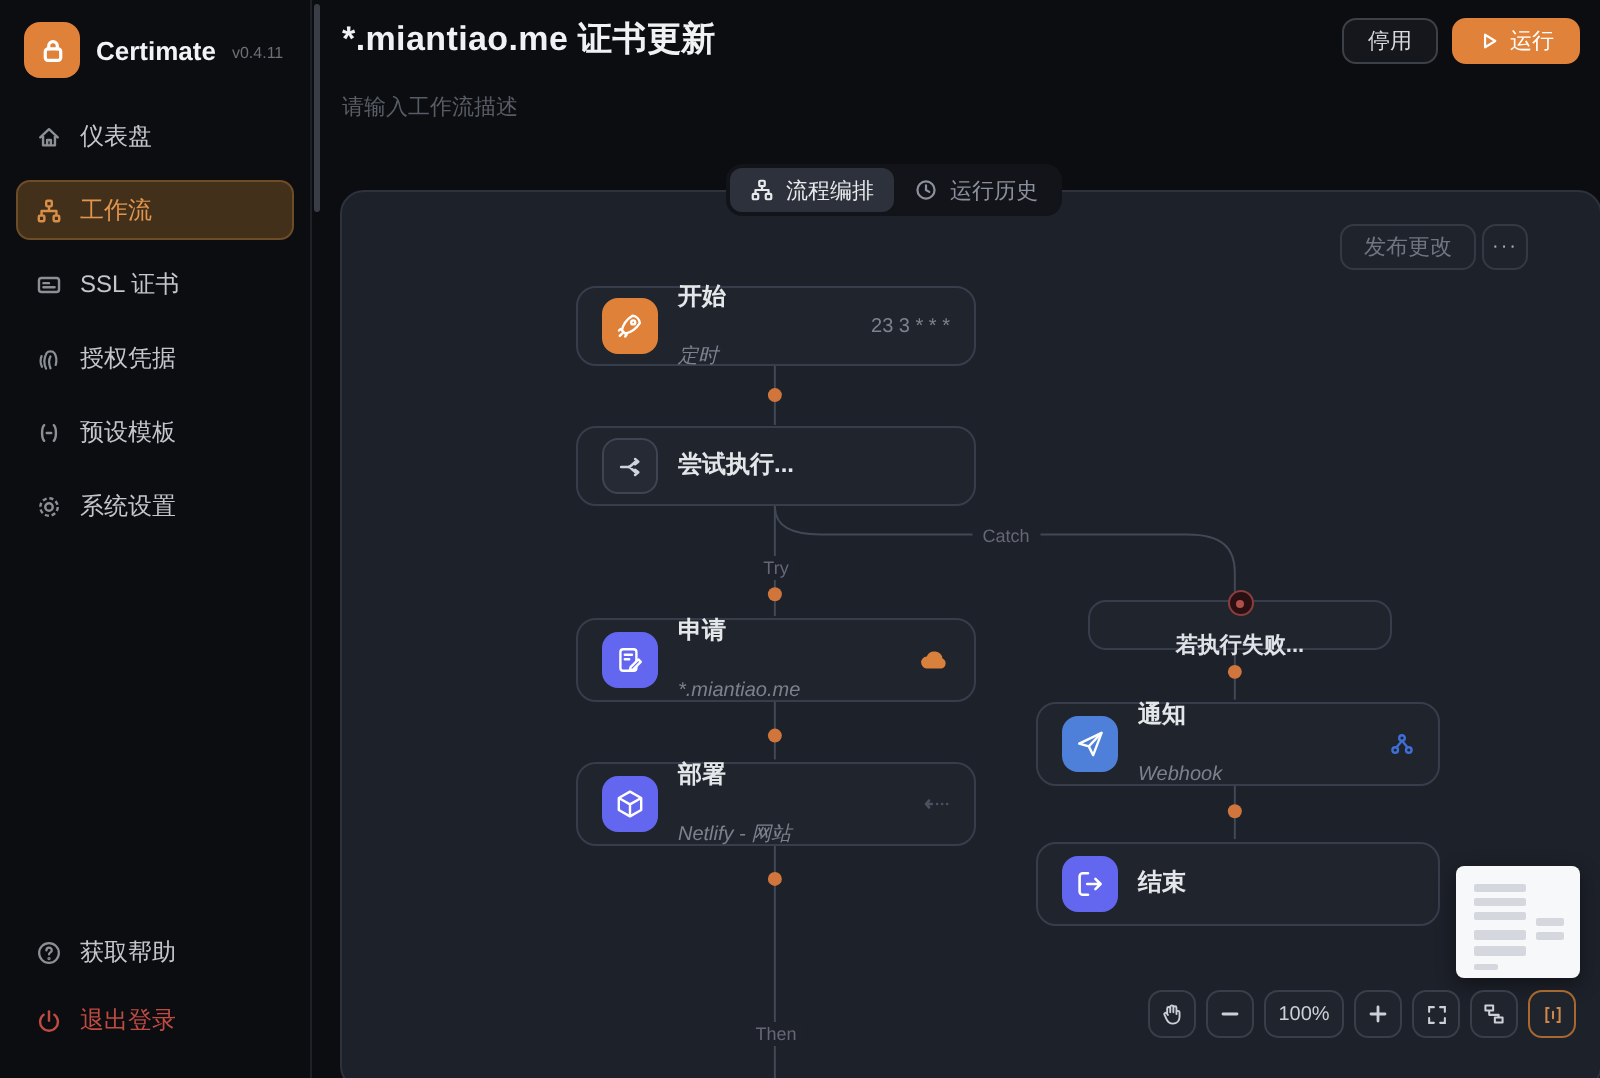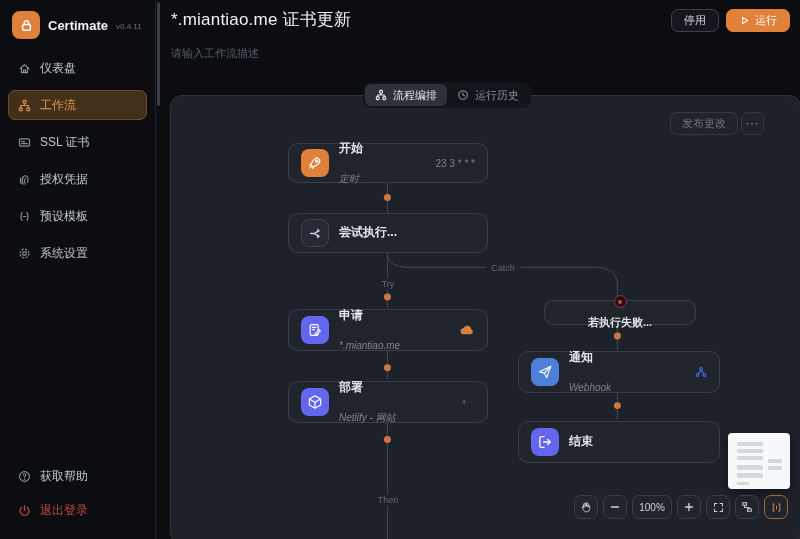--- a/index.html
+++ b/index.html
@@ -18,21 +18,21 @@
   .menu-item .mi-icon { display:flex; color:#8b9097; }
   .menu-item.active { background:#43301a; border-color:#6d4d26; color:#e09550; }
   .menu-item.active .mi-icon { color:#d98f48; }
   .sidebar-footer { position:absolute; left:8px; right:8px; bottom:10px; }
   .sidebar-footer .menu-item { margin-bottom:4px; }
   .menu-item.danger { color:#c14b43; }
   .menu-item.danger .mi-icon { color:#c14b43; }
   .main-scroll-thumb { position:absolute; left:157px; top:2px; width:3px; height:104px; background:#393d45; border-radius:2px; }
 
   
-  .page-title { position:absolute; left:171px; top:8px; font-size:17px; font-weight:normal; color:#f0f1f3; letter-spacing:.2px; }
+  .page-title { position:absolute; left:171px; top:8px; font-size:17px; font-weight:bold; color:#f0f1f3; letter-spacing:.2px; }
   .page-desc { position:absolute; left:171px; top:46px; font-size:11px; color:#575c66; cursor:text; }
   .header-actions { position:absolute; right:10px; top:9px; display:flex; gap:7px; }
   .btn { display:flex; align-items:center; gap:5px; height:23px; padding:0 12px; border-radius:7px; font-size:11px; cursor:pointer; }
   .btn-ghost { background:#15171c; border:1px solid #3c4048; color:#d9dbdf; }
   .btn-run { background:#e0823a; border:1px solid #e0823a; color:#fff; }
 
   
   .tabbar { position:absolute; left:363px; top:82px; display:flex; background:#121419; border-radius:8px; padding:2px; z-index:6; }
   .tab { display:flex; align-items:center; gap:6px; height:22px; padding:0 10px; border-radius:6px; font-size:11px; color:#8b919c; cursor:pointer; white-space:nowrap; }
   .tab.active { background:#2c313b; color:#e8eaed; }
@@ -227,21 +227,21 @@
         <circle cx="217" cy="202" r="3.5"></circle>
         <circle cx="217" cy="273" r="3.5"></circle>
         <circle cx="217" cy="345" r="3.5"></circle>
         <circle cx="448" cy="241" r="3.5"></circle>
         <circle cx="448" cy="311" r="3.5"></circle>
       </g>
     </svg>
 
     <div class="edge-label" style="left:217px; top:188px;">Try</div>
     <div class="edge-label" style="left:332px; top:172px;">Catch</div>
-    <div class="edge-label" style="left:217px; top:404px;">Then</div>
+    <div class="edge-label" style="left:217px; top:421px;">Then</div>
 
     <div class="node" style="left:117px; top:47px; width:200px; height:40px;">
       <span class="node-icon ni-orange">
         <svg width="16" height="16" viewBox="0 0 16 16" fill="none" stroke="#fff" stroke-width="1.2" stroke-linecap="round" stroke-linejoin="round">
             <path d="M9.2 2.9c2 .2 3.5 1.7 3.7 3.7-2.2 3.4-4.6 4.8-7.3 5.2L4 10.2c.4-2.7 1.8-5.1 5.2-7.3Z"></path>
             <circle cx="9.6" cy="6.2" r="1"></circle>
             <path d="M4.4 11.4 2.9 12.9M6.3 12.4l-.7.9M3.4 9.5l-.9.7"></path>
           </svg>
       </span>
       <span class="node-texts">

